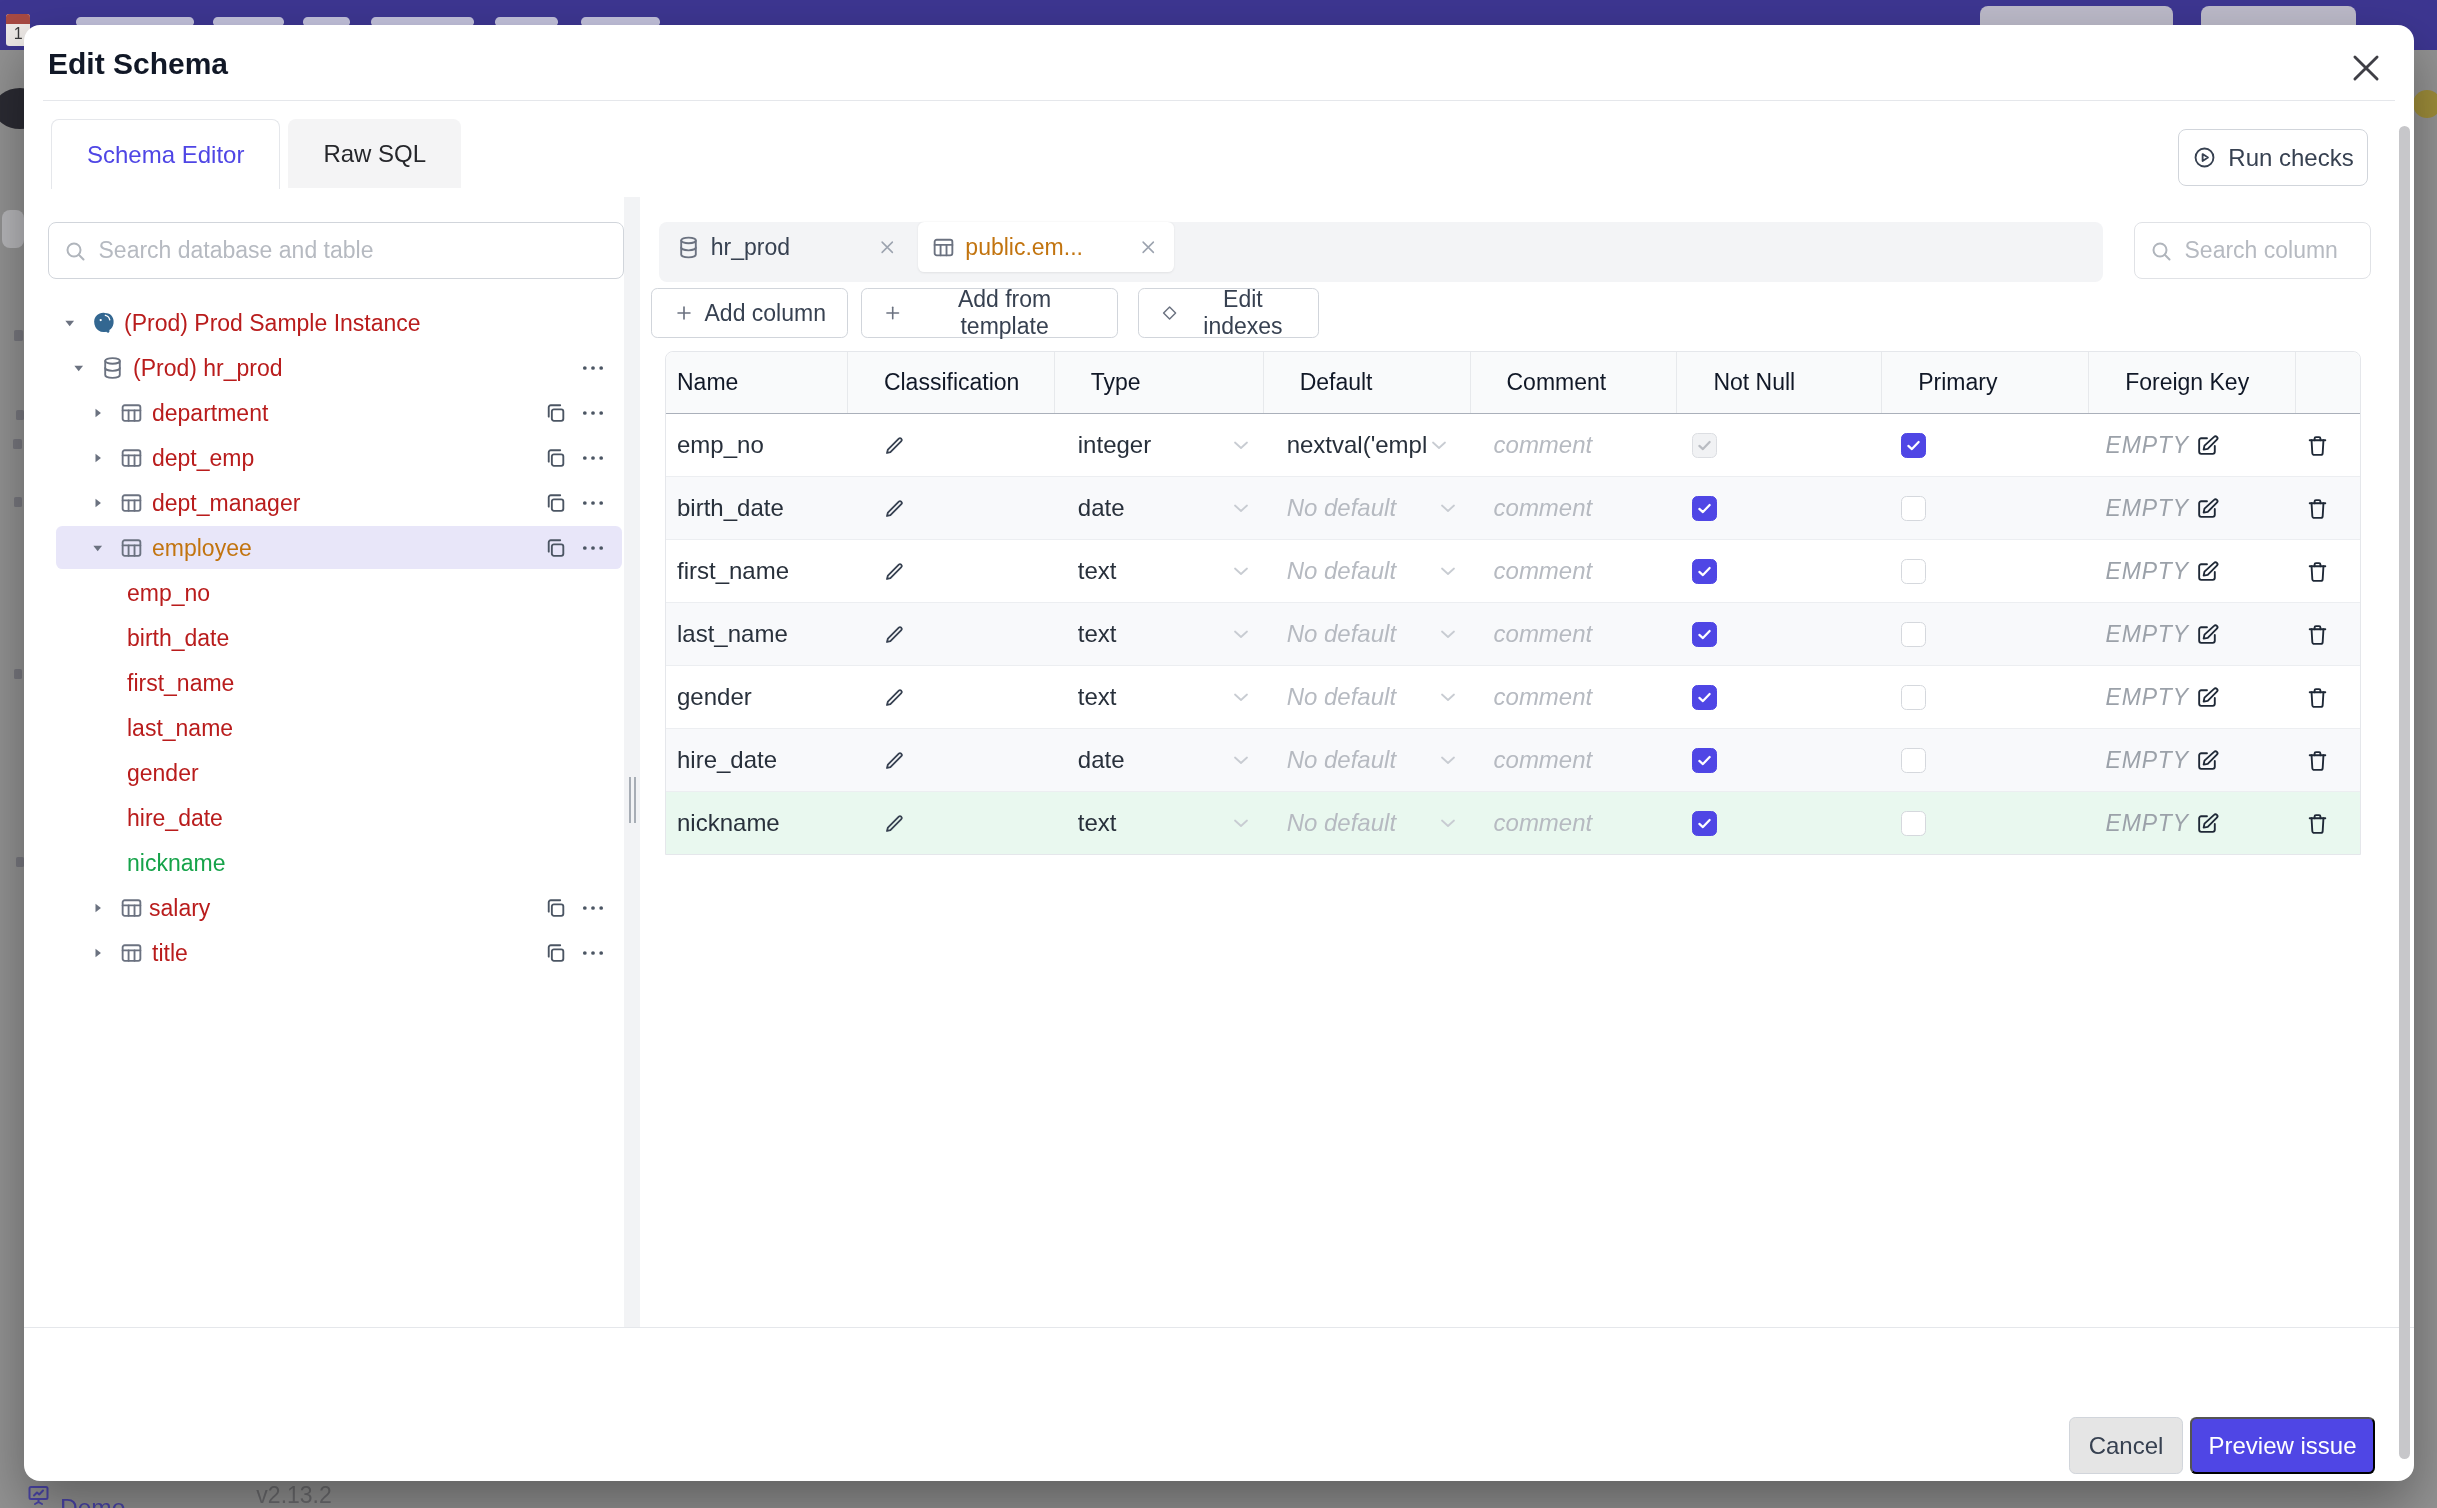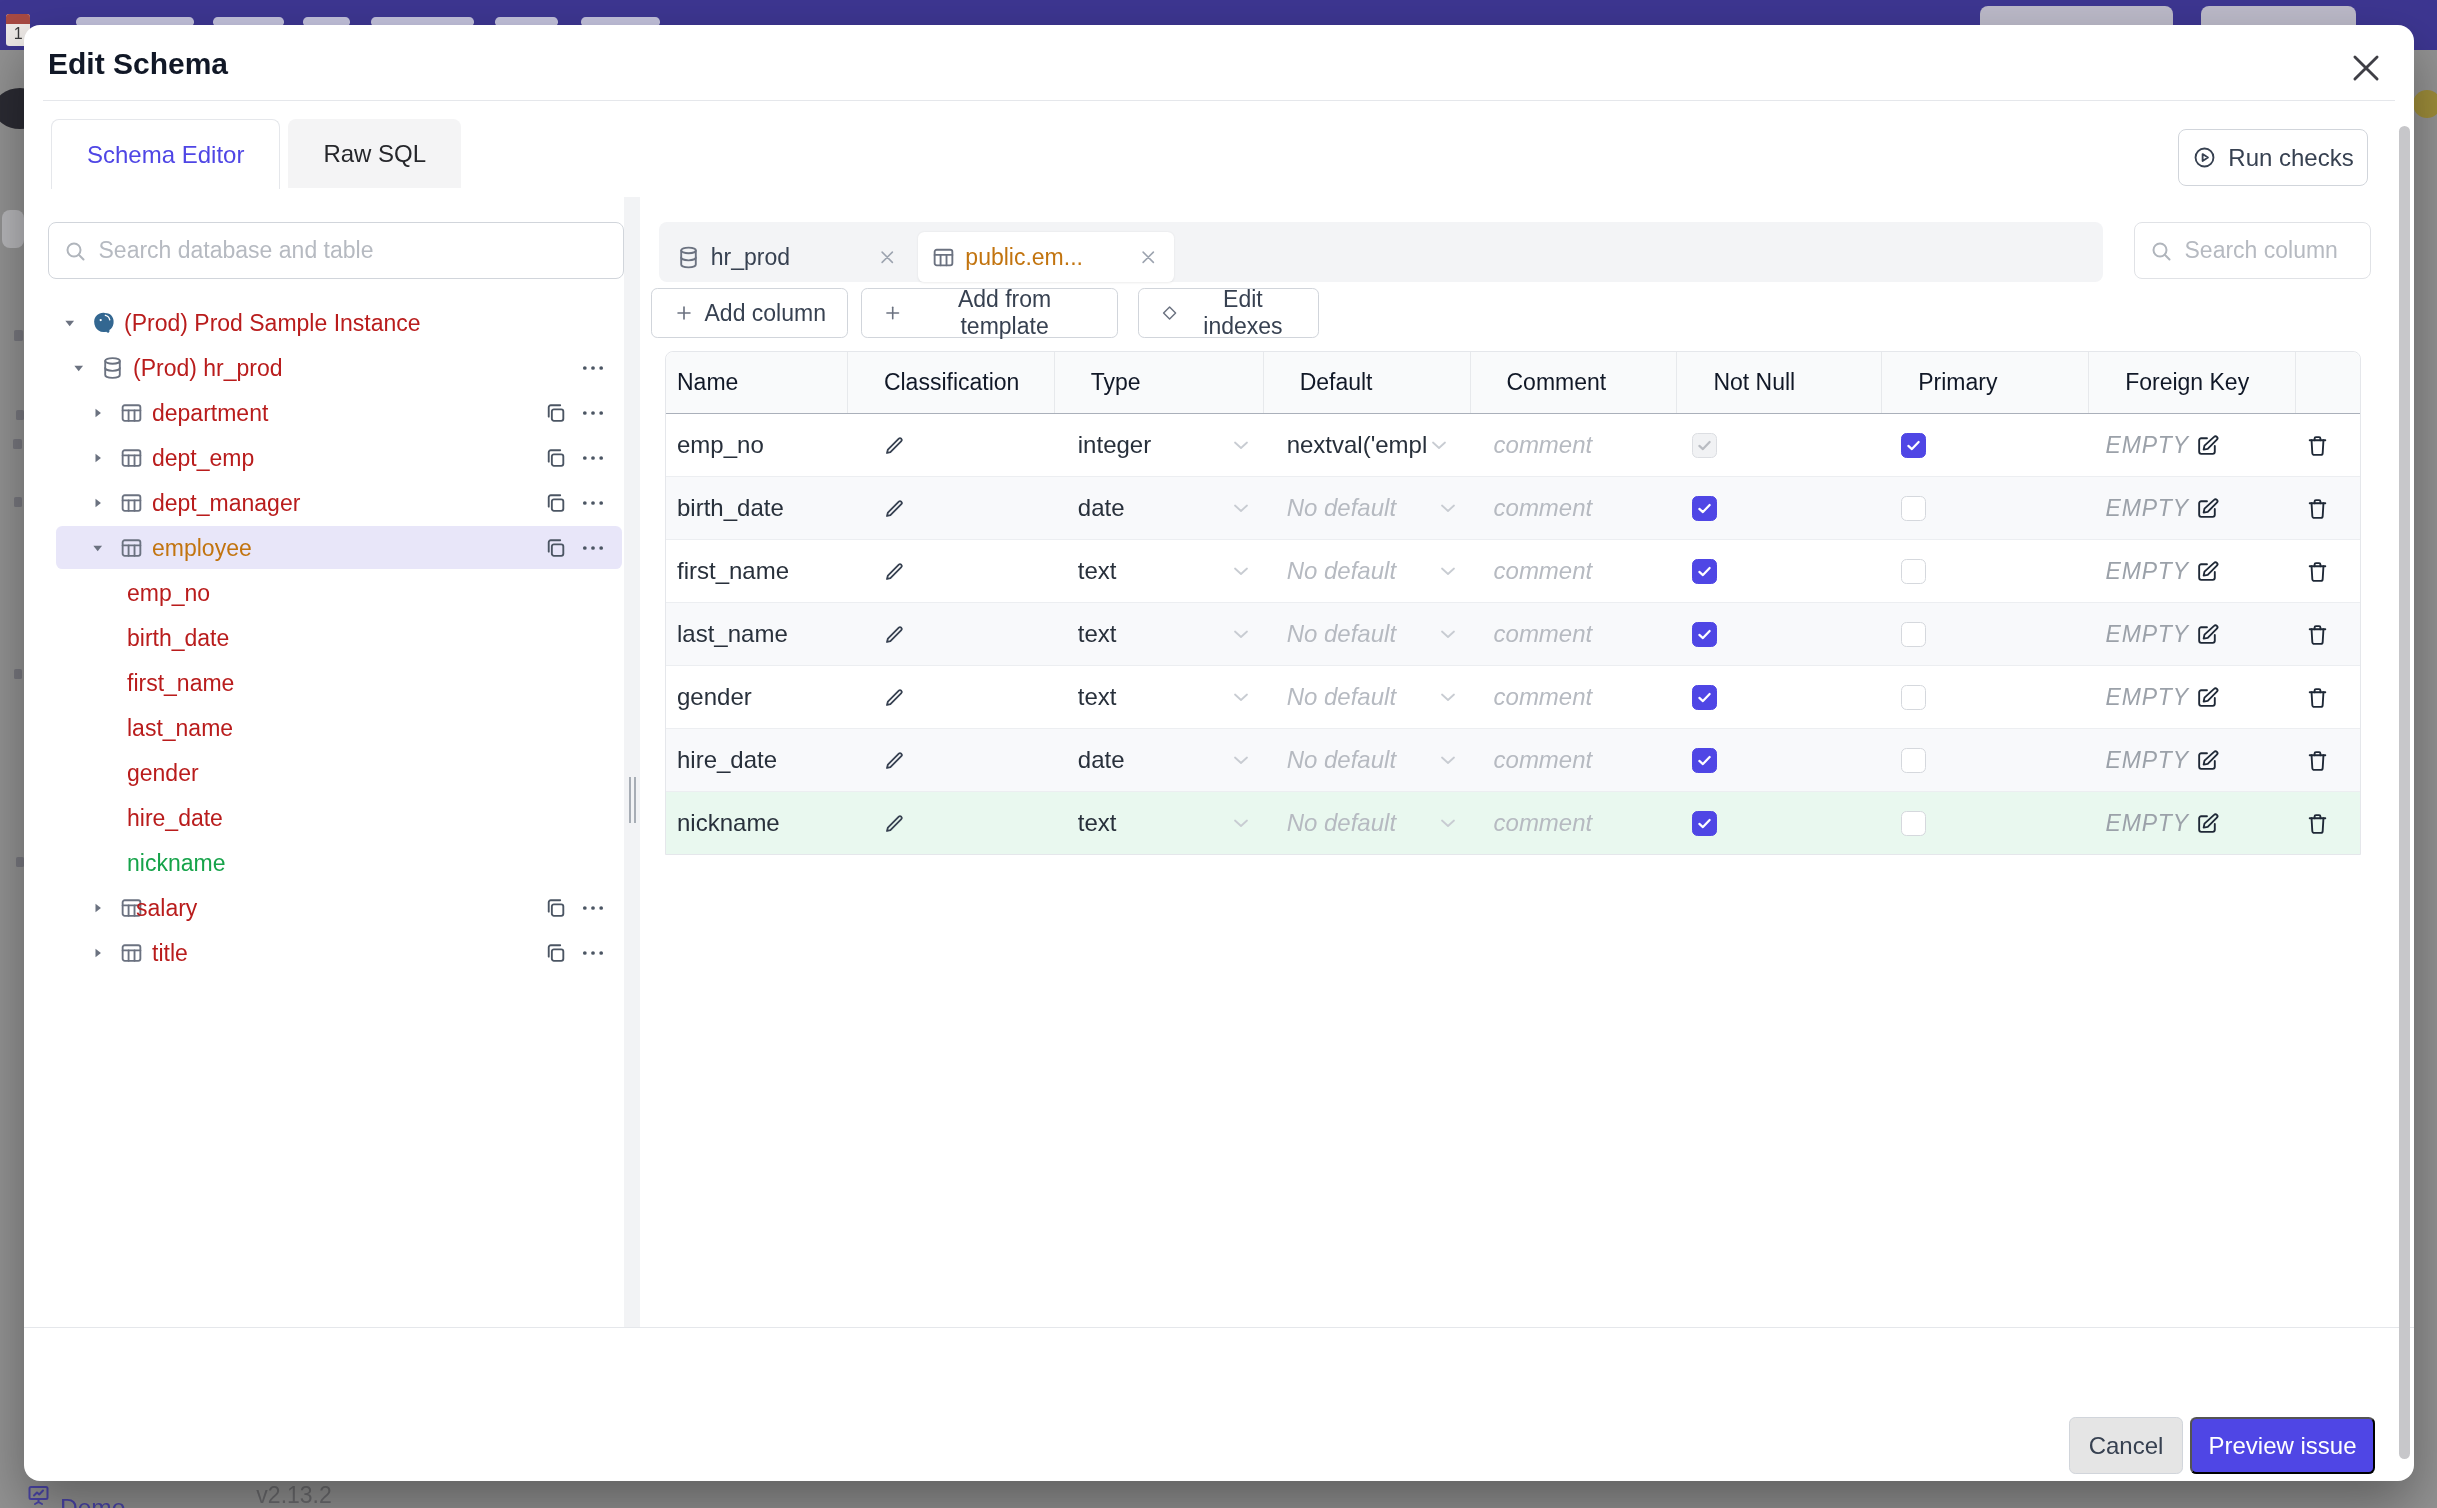--- a/index.html
+++ b/index.html
@@ -49,21 +49,21 @@
   .trow .tlabel.amber{color:#c2740f;}
   .trow .tlabel.green{color:#16a34a;}
   .trow .cpy{position:absolute;left:495px;top:50%;transform:translateY(-50%);width:25px;height:25px;color:#4b5563;}
   .trow .mor{position:absolute;left:531px;top:50%;transform:translateY(-50%);width:28px;height:28px;color:#4b5563;}
   
   #panel-divider{position:absolute;left:600px;top:172px;width:16px;height:1130px;background:#f2f3f5;}
   #panel-grip{position:absolute;left:4.7px;top:580px;width:9.5px;height:46px;}
   #panel-grip div{position:absolute;top:0;width:2px;height:46px;background:#a7adb5;}
   
   #editor-tabs{position:absolute;left:635px;top:197px;width:1444px;height:60px;background:#f3f4f6;border-radius:8px;
-    display:flex;align-items:flex-end;padding:0;box-sizing:border-box;}
+    display:flex;align-items:flex-start;padding:0;box-sizing:border-box;}
   .etab{height:50px;margin-left:4.7px;display:flex;align-items:center;border-radius:6.3px;padding:0 16px 0 12.6px;box-sizing:border-box;}
   .etab .eicon{width:25px;height:25px;color:#6b7280;margin-right:9.5px;}
   .etab .elabel{font-size:23px;color:#374151;white-space:nowrap;}
   .etab .ex{width:20.5px;height:20.5px;color:#9ca3af;margin-left:87px;}
   .etab.active{background:#fff;box-shadow:0 0.8px 2.4px rgba(0,0,0,.08);}
   .etab.active .elabel{color:#c2740f;}
   .etab.active .ex{margin-left:55px;}
   #col-search{position:absolute;left:2110px;top:197px;width:237px;height:57px;border:0.8px solid #e0e2e6;border-radius:8px;
     display:flex;align-items:center;box-sizing:border-box;background:#fff;}
   .srch-ic{width:24px;height:24px;color:#b0b5bc;margin:0 9.5px 0 14px;flex:none;}
@@ -385,21 +385,21 @@
           </svg>
         </span>
         <span class="ticon" style="left:71px">
           <svg viewBox="0 0 24 24" fill="none" stroke="currentColor" stroke-width="1.8" stroke-linecap="round" stroke-linejoin="round">
             <rect x="3.5" y="4.5" width="17" height="15" rx="2"></rect>
             <line x1="3.5" y1="9.5" x2="20.5" y2="9.5"></line>
             <line x1="9.2" y1="9.5" x2="9.2" y2="19.5"></line>
             <line x1="14.9" y1="9.5" x2="14.9" y2="19.5"></line>
           </svg>
         </span>
-        <span class="tlabel" style="left:88px">salary</span>
+        <span class="tlabel" style="left:101px">salary</span>
         <span class="cpy">
           <svg viewBox="0 0 24 24" fill="none" stroke="currentColor" stroke-width="1.8" stroke-linecap="round" stroke-linejoin="round">
             <rect x="8.5" y="8.5" width="11" height="11" rx="2"></rect>
             <path d="M5.5 15.5v-9a2 2 0 0 1 2-2h9"></path>
           </svg>
         </span>
         <span class="mor">
           <svg viewBox="0 0 24 24">
             <circle cx="5" cy="12" r="1.6" fill="currentColor"></circle>
             <circle cx="12" cy="12" r="1.6" fill="currentColor"></circle>

